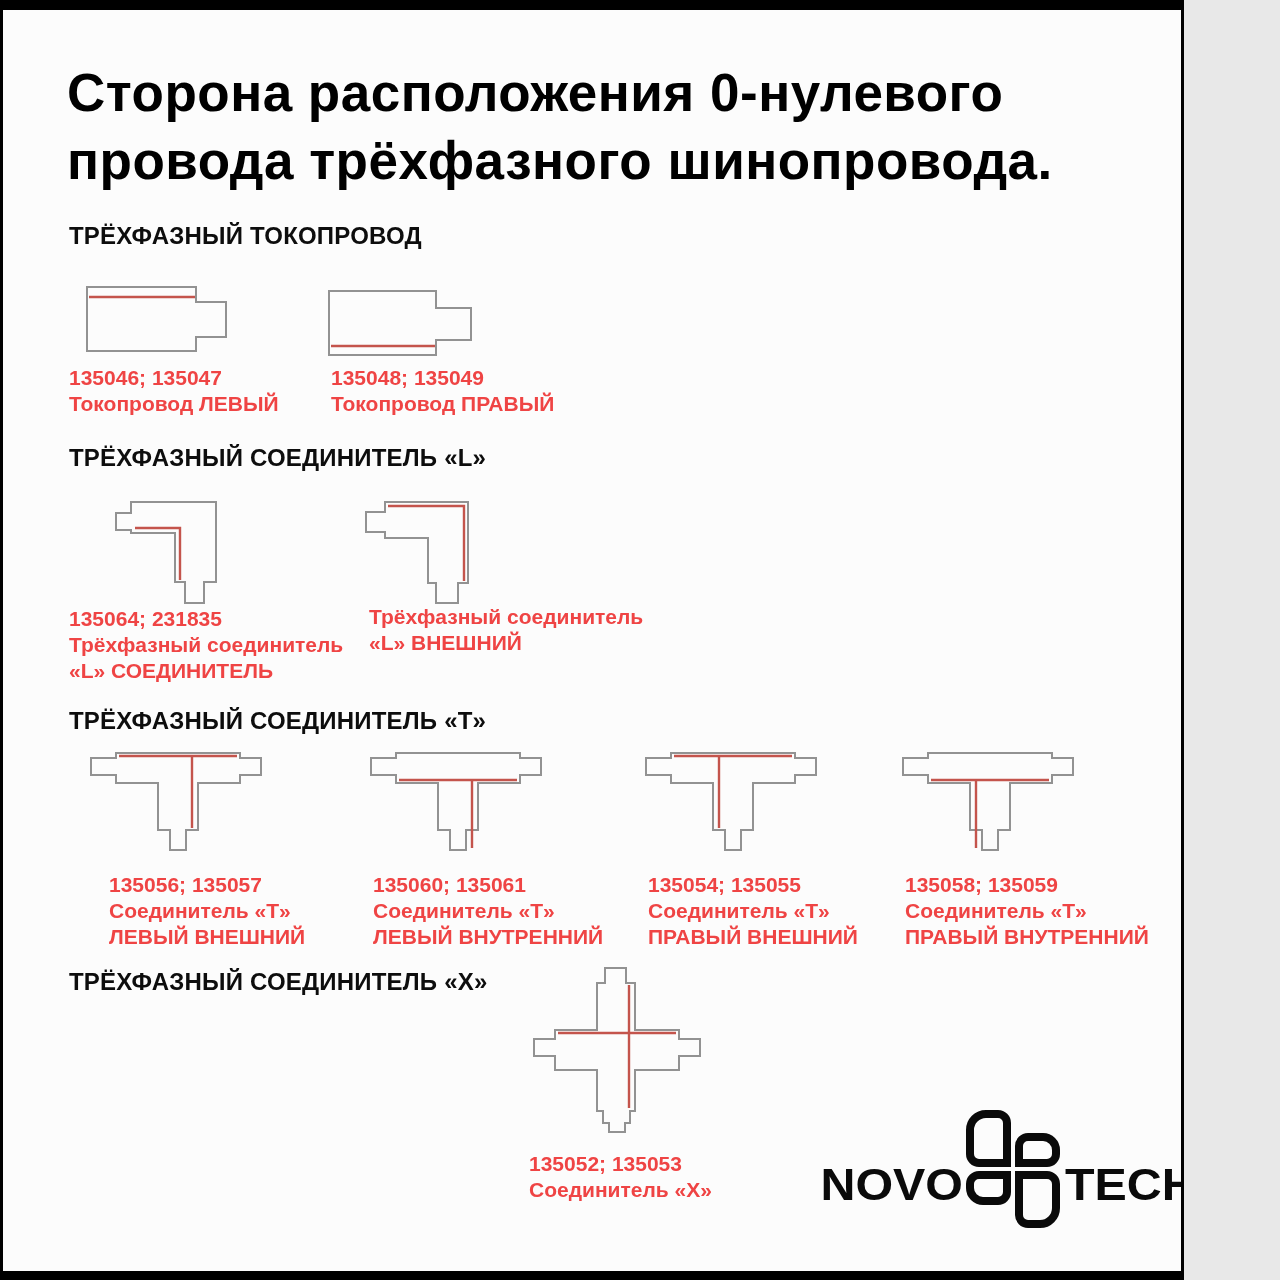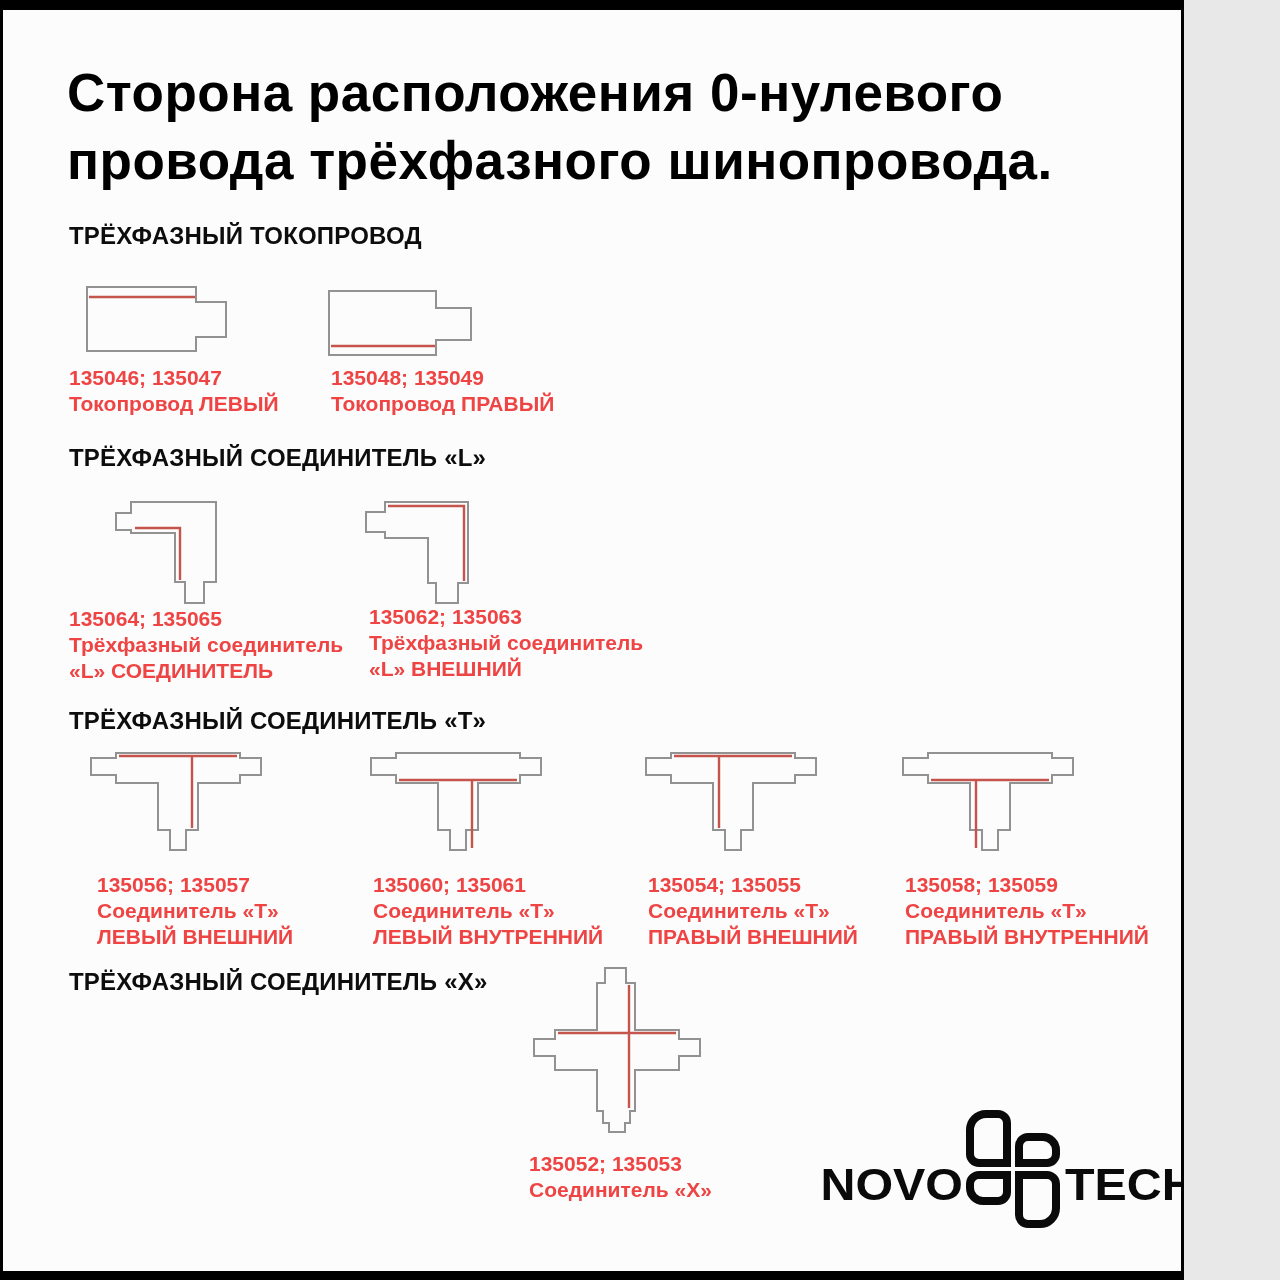--- a/index.html
+++ b/index.html
@@ -119,31 +119,30 @@
   <div class="label" style="left:66px;top:355px">
     <div>135046; 135047</div>
     <div>Токопровод ЛЕВЫЙ</div>
   </div>
   <div class="label" style="left:328px;top:355px">
     <div>135048; 135049</div>
     <div>Токопровод ПРАВЫЙ</div>
   </div>
 
   <div class="label" style="left:66px;top:596px">
-    <div>135064; 135065</div>
+    <div>135064; 231835</div>
     <div>Трёхфазный соединитель</div>
     <div>«L» СОЕДИНИТЕЛЬ</div>
   </div>
   <div class="label" style="left:366px;top:594px">
-    <div>135062; 135063</div>
     <div>Трёхфазный соединитель</div>
     <div>«L» ВНЕШНИЙ</div>
   </div>
 
-  <div class="label" style="left:94px;top:862px">
+  <div class="label" style="left:106px;top:862px">
     <div>135056; 135057</div>
     <div>Соединитель «Т»</div>
     <div>ЛЕВЫЙ ВНЕШНИЙ</div>
   </div>
   <div class="label" style="left:370px;top:862px">
     <div>135060; 135061</div>
     <div>Соединитель «Т»</div>
     <div>ЛЕВЫЙ ВНУТРЕННИЙ</div>
   </div>
   <div class="label" style="left:645px;top:862px">

